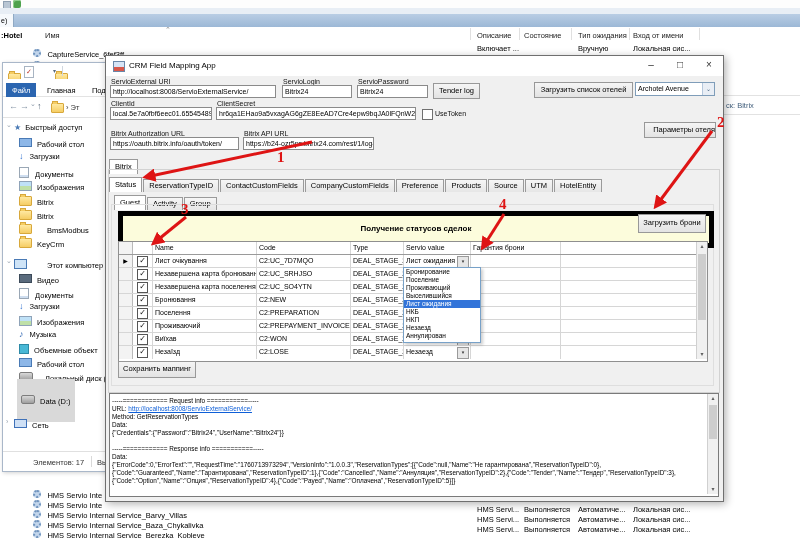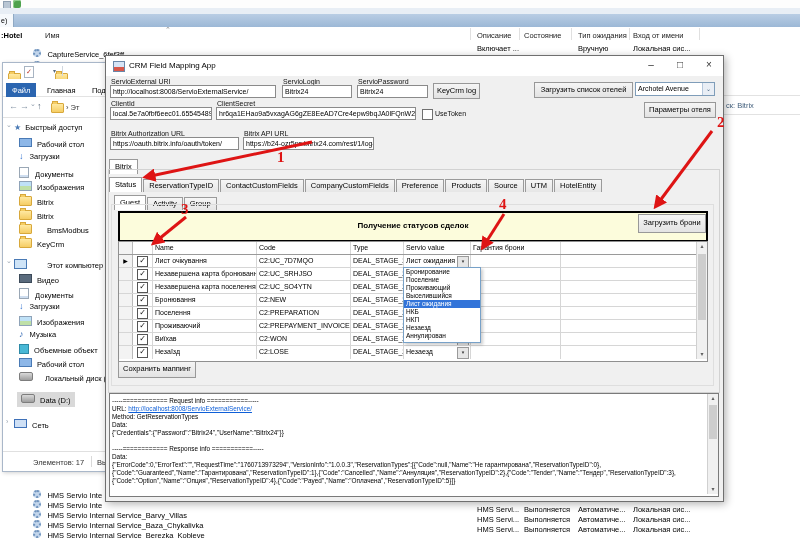--- a/index.html
+++ b/index.html
@@ -47,21 +47,21 @@
   .lbl{position:absolute;font-size:7px;line-height:8px;color:#111;white-space:nowrap;}
   .inp{position:absolute;background:#fff;border:1px solid #8a8a8a;font-size:7px;line-height:11px;padding:0 2px;white-space:nowrap;overflow:hidden;height:11px;}
   .btn{position:absolute;background:linear-gradient(#f5f5f5,#e3e3e3);border:1px solid #989898;text-align:center;font-size:7.5px;color:#000;overflow:hidden;}
   .combo{position:absolute;background:#fff;border:1px solid #7f9db9;font-size:7px;line-height:12px;padding:0 2px;white-space:nowrap;}
   .combo .arr{position:absolute;right:0;top:0;width:11px;height:100%;background:#e9eef5;border-left:1px solid #b5c7dc;text-align:center;color:#44617e;font-size:6px;line-height:12px;}
   .cb-box{position:absolute;width:9px;height:9px;background:#fff;border:1px solid #707070;}
   .tabstrip{position:absolute;white-space:nowrap;}
   .tab{display:inline-block;border:1px solid #9a9a9a;border-bottom:none;background:linear-gradient(#f6f6f6,#e6e6e6);padding:2px 5px 2px 5px;font-size:7.5px;line-height:8px;margin-right:1px;vertical-align:bottom;}
   .tab.sel{background:#fff;padding-top:3px;padding-bottom:3px;}
   .pageborder{position:absolute;border:1px solid #d2d2d2;background:transparent;}
-  .banner{position:absolute;background:#fcfcdc;border:2px solid #000000;}
+  .banner{position:absolute;background:#fcfcdc;border:5px solid #000000;}
   .banner-title{font-size:8px;font-weight:bold;text-align:center;line-height:26px;}
   
   .grid{position:absolute;background:#fff;border:1px solid #8f8f8f;}
   .gr{display:flex;height:13px;border-bottom:1px solid #d6d6d6;box-sizing:border-box;}
   .gh{border-bottom:1px solid #9a9a9a;}
   .gc{box-sizing:border-box;border-right:1px solid #d6d6d6;font-size:7px;line-height:12px;padding:0 2px;white-space:nowrap;overflow:hidden;position:relative;}
   .c-sel{width:14px;background:#f3f3f3;border-right:1px solid #b9b9b9;text-align:center;font-size:6px;padding:0;}
   .c-chk{width:20px;text-align:center;padding:0;}
   .c-name{width:104px;}
   .c-code{width:94px;}
@@ -264,21 +264,21 @@
       <span style="margin-left:3px;">Объемные объект</span>
     </div>
     <div class="sideitem" style="left:16px;top:295px;">
       <span class="ic-desktop"></span>
       <span style="margin-left:3px;">Рабочий стол</span>
     </div>
     <div class="sideitem" style="left:16px;top:309px;">
       <span class="ic-disk"></span>
       <span style="margin-left:10px;">Локальный диск (C</span>
     </div>
-    <div class="sideitem sel-item" style="left:14px;top:329px;padding:2px 4px;">
+    <div class="sideitem sel-item" style="left:14px;top:316px;padding:16px 4px;">
       <span class="ic-disk"></span>
       <span style="margin-left:3px;">Data (D:)</span>
     </div>
     <span class="sideitem chev" style="left:3px;top:355px;">›</span>
     <div class="sideitem" style="left:11px;top:356px;">
       <span class="ic-net"></span>
       <span style="margin-left:3px;">Сеть</span>
     </div>
 
     
@@ -297,27 +297,27 @@
       <span class="wbtn" style="left:560px;">□</span>
       <span class="wbtn" style="left:589px;">×</span>
     </div>
 
     <div class="lbl" style="left:5px;top:22px;">ServioExternal URI</div>
     <div class="inp" style="left:4px;top:29px;width:160px;">http://localhost:8008/ServioExternalService/</div>
     <div class="lbl" style="left:177px;top:22px;">ServioLogin</div>
     <div class="inp" style="left:176px;top:29px;width:64px;">Bitrix24</div>
     <div class="lbl" style="left:252px;top:22px;">ServioPassword</div>
     <div class="inp" style="left:251px;top:29px;width:65px;">Bitrix24</div>
-    <div class="btn" style="left:327px;top:27px;width:45px;height:14px;line-height:13px;">KeyCrm log</div>
+    <div class="btn" style="left:327px;top:27px;width:45px;height:14px;line-height:13px;">Tender log</div>
     <div class="btn" style="left:428px;top:26px;width:97px;height:14px;line-height:13px;">Загрузить список отелей</div>
     <div class="combo" style="left:529px;top:26px;width:74px;height:12px;">
       <span>Archotel Avenue</span>
       <span class="arr">⌄</span>
     </div>
-    <div class="btn" style="left:538px;top:46px;width:70px;height:14px;line-height:13px;">Параметры отеля</div>
+    <div class="btn" style="left:538px;top:66px;width:70px;height:14px;line-height:13px;text-align:right;">Параметры отеля</div>
 
     <div class="lbl" style="left:5px;top:44px;">ClientId</div>
     <div class="inp" style="left:4px;top:51px;width:96px;">local.5e7a0fbf6eec01.65545489</div>
     <div class="lbl" style="left:111px;top:44px;">ClientSecret</div>
     <div class="inp" style="left:110px;top:51px;width:194px;">hr6qa1EHao9a5vxagAG6gZE8EeAD7Cre4epw9bqJA0lFQnW2f</div>
     <span class="cb-box" style="left:316px;top:53px;"></span>
     <span class="lbl" style="left:329px;top:54px;">UseToken</span>
 
     <div class="lbl" style="left:5px;top:74px;">Bitrix Authorization URL</div>
     <div class="inp" style="left:4px;top:81px;width:123px;">https://oauth.bitrix.info/oauth/token/</div>

